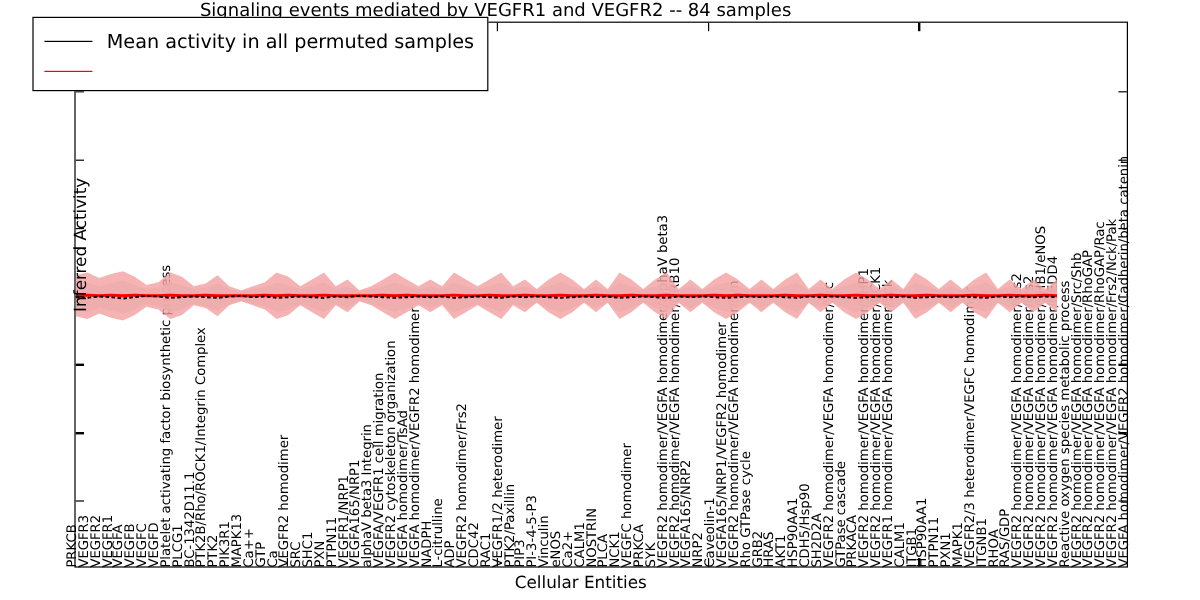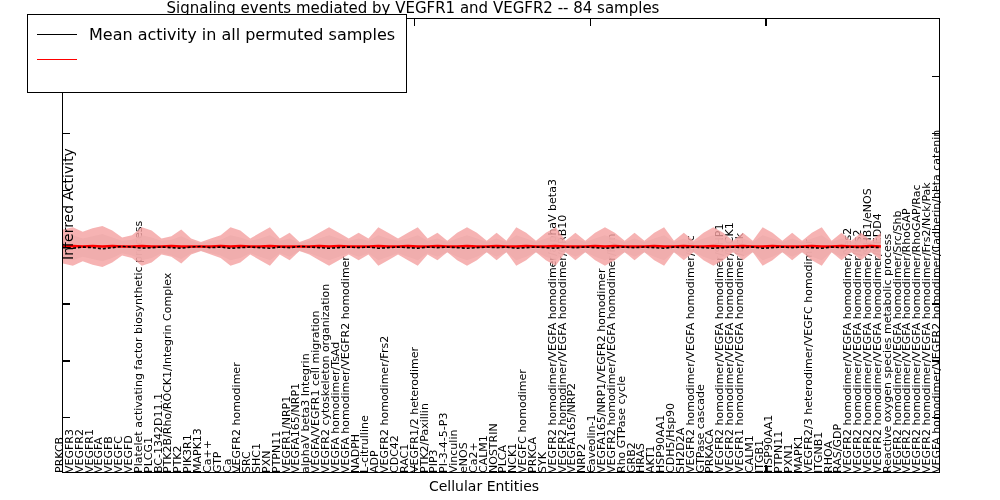--- a/index.html
+++ b/index.html
@@ -41,21 +41,21 @@
     position:absolute;bottom:27px;
     transform-origin:left bottom;transform:rotate(-90deg);
     font-size:11px;line-height:11px;color:#000;white-space:nowrap;
     font-family:"DejaVu Sans",sans-serif;
   }
 
   
   #legend{
     position:absolute;left:27px;top:14px;
     border:1.4px solid #000;background:#fff;
-    padding:7px 11px 20px 9px;box-sizing:border-box;z-index:30;
+    padding:7px 11px 3px 9px;box-sizing:border-box;z-index:30;
   }
   .legend-row{display:flex;align-items:center;height:25px;}
   .legend-swatch{width:40px;height:0;border-top:1.7px solid #000;margin-right:12px;flex:0 0 auto;}
   .legend-swatch.red{border-top-color:#ff0000;}
   .legend-text{font-size:16px;color:#000;white-space:nowrap;}
 
   svg{display:block;}
 </style>
 </head>
 <body>

